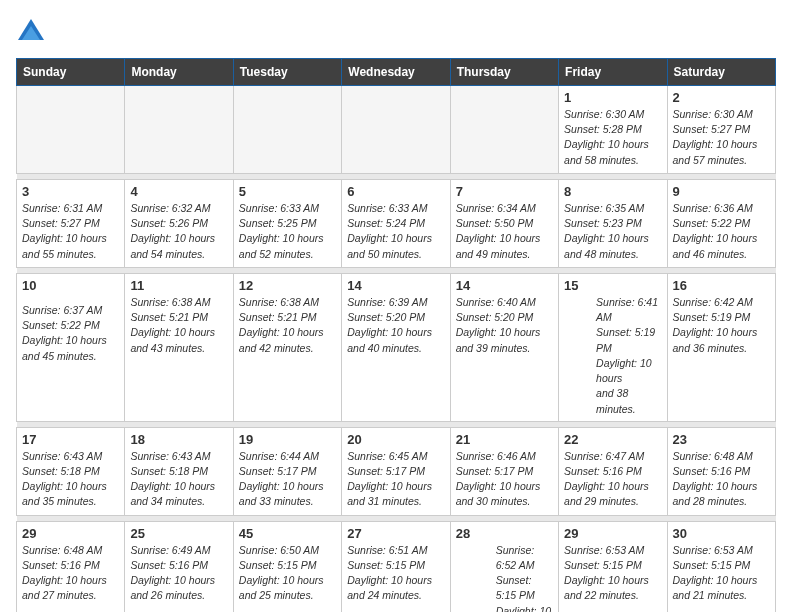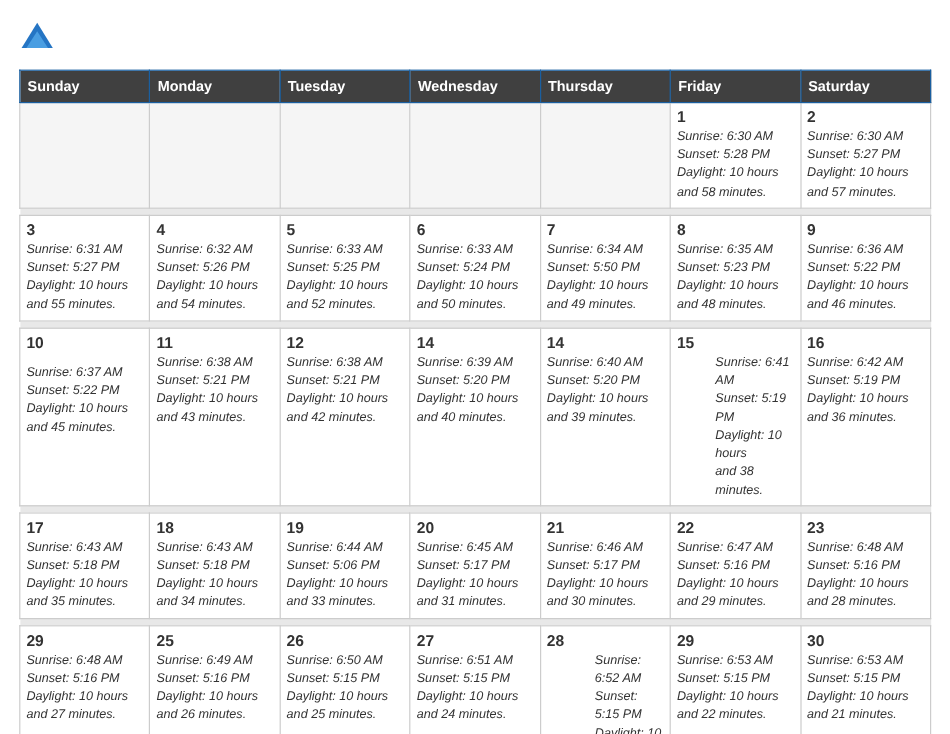--- a/index.html
+++ b/index.html
@@ -266,21 +266,21 @@
         <td>
           <span class="day-num">18</span>
           <div class="day-info" style="white-space: pre-line;">Sunrise: 6:43 AM
 Sunset: 5:18 PM
 Daylight: 10 hours
 and 34 minutes.</div>
         </td>
         <td>
           <span class="day-num">19</span>
           <div class="day-info" style="white-space: pre-line;">Sunrise: 6:44 AM
-Sunset: 5:06 PM
+Sunset: 5:17 PM
 Daylight: 10 hours
 and 33 minutes.</div>
         </td>
         <td>
           <span class="day-num">20</span>
           <div class="day-info" style="white-space: pre-line;">Sunrise: 6:45 AM
 Sunset: 5:17 PM
 Daylight: 10 hours
 and 31 minutes.</div>
         </td>
@@ -318,21 +318,21 @@
 and 27 minutes.</div>
         </td>
         <td>
           <span class="day-num">25</span>
           <div class="day-info" style="white-space: pre-line;">Sunrise: 6:49 AM
 Sunset: 5:16 PM
 Daylight: 10 hours
 and 26 minutes.</div>
         </td>
         <td>
-          <span class="day-num">26</span>
+          <span class="day-num">45</span>
           <div class="day-info" style="white-space: pre-line;">Sunrise: 6:50 AM
 Sunset: 5:15 PM
 Daylight: 10 hours
 and 25 minutes.</div>
         </td>
         <td>
           <span class="day-num">27</span>
           <div class="day-info" style="white-space: pre-line;">Sunrise: 6:51 AM
 Sunset: 5:15 PM
 Daylight: 10 hours

